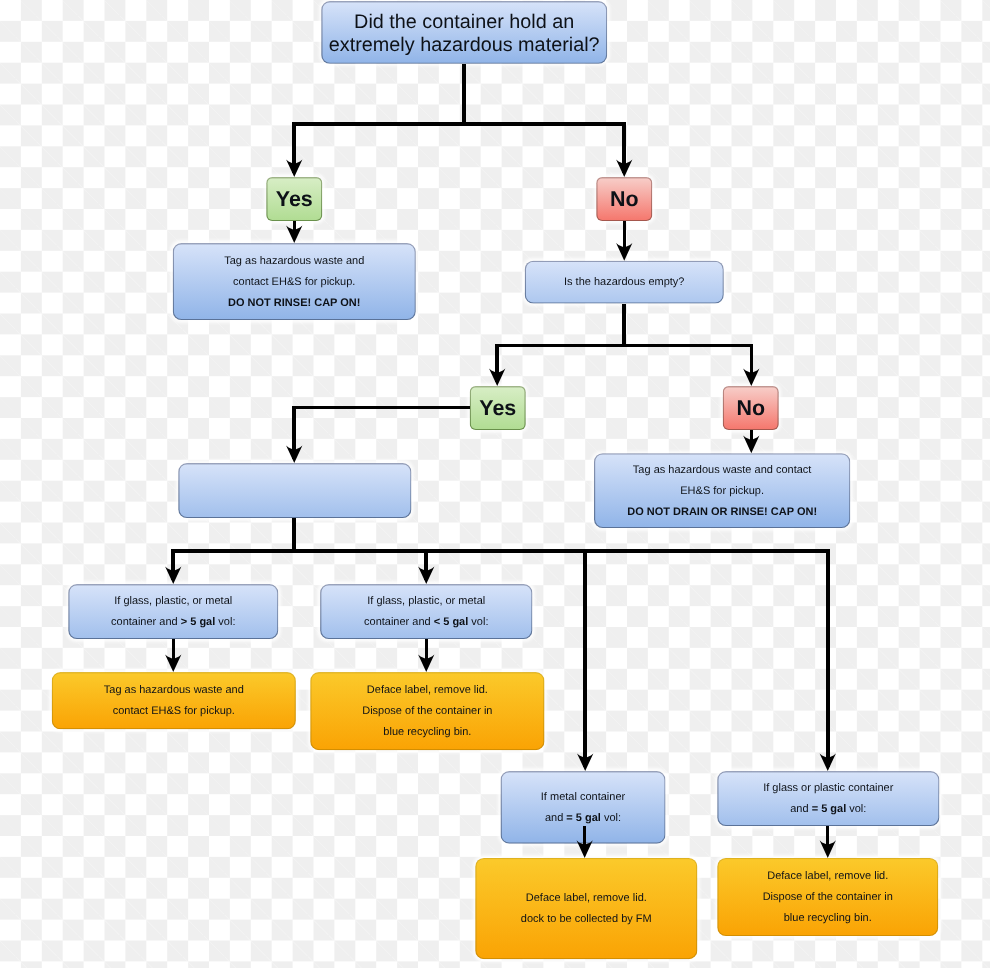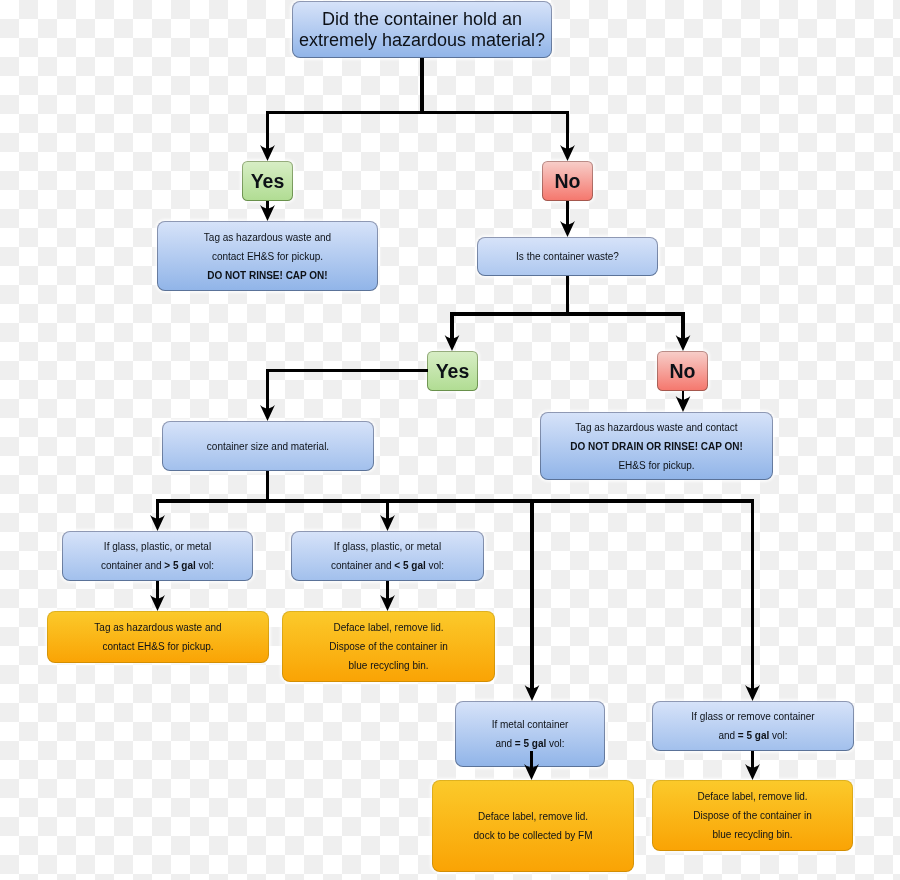--- a/index.html
+++ b/index.html
@@ -149,47 +149,46 @@
 <div class="node blue tall" style="left:157px; top:221px; width:221px; height:70px;">
   <div class="tx">
     <div>Tag as hazardous waste and</div>
     <div>contact EH&amp;S for pickup.</div>
     <div><b>DO NOT RINSE! CAP ON!</b></div>
   </div>
 </div>
 
 <div class="node blue" style="left:477px; top:237px; width:181px; height:39px;">
   <div class="tx">
-        <div>Is the container waste?</div>
+        <div>Is the hazardous empty?</div>
       </div>
 </div>
 
 <div class="node green" style="left:427px; top:351px; width:51px; height:40px;">
   <div class="tx">
         <div>Yes</div>
       </div>
 </div>
 
 <div class="node red" style="left:657px; top:351px; width:51px; height:40px;">
   <div class="tx">
         <div>No</div>
       </div>
 </div>
 
 <div class="node blue tall" style="left:540px; top:412px; width:233px; height:68px;">
   <div class="tx">
     <div>Tag as hazardous waste and contact</div>
+    <div>EH&amp;S for pickup.</div>
     <div><b>DO NOT DRAIN OR RINSE! CAP ON!</b></div>
-    <div>EH&amp;S for pickup.</div>
   </div>
 </div>
 
 <div class="node blue" style="left:162px; top:421px; width:212px; height:50px;">
   <div class="tx">
-    <div>container size and material.</div>
   </div>
 </div>
 
 <div class="node blue" style="left:62px; top:531px; width:191px; height:50px;">
   <div class="tx">
     <div>If glass, plastic, or metal</div>
     <div><span>container and </span><b>&gt; 5 gal</b><span> vol:</span></div>
   </div>
 </div>
 
@@ -217,21 +216,21 @@
 
 <div class="node blue" style="left:455px; top:701px; width:150px; height:66px;">
   <div class="tx">
     <div>If metal container</div>
     <div><span>and </span><b>= 5 gal</b><span> vol:</span></div>
   </div>
 </div>
 
 <div class="node blue" style="left:652px; top:701px; width:202px; height:50px;">
   <div class="tx">
-    <div>If glass or remove container</div>
+    <div>If glass or plastic container</div>
     <div><span>and </span><b>= 5 gal</b><span> vol:</span></div>
   </div>
 </div>
 
 <div class="node orange" style="left:432px; top:780px; width:202px; height:92px;">
   <div class="tx">
     <div>Deface label, remove lid.</div>
     <div>dock to be collected by FM</div>
   </div>
 </div>

